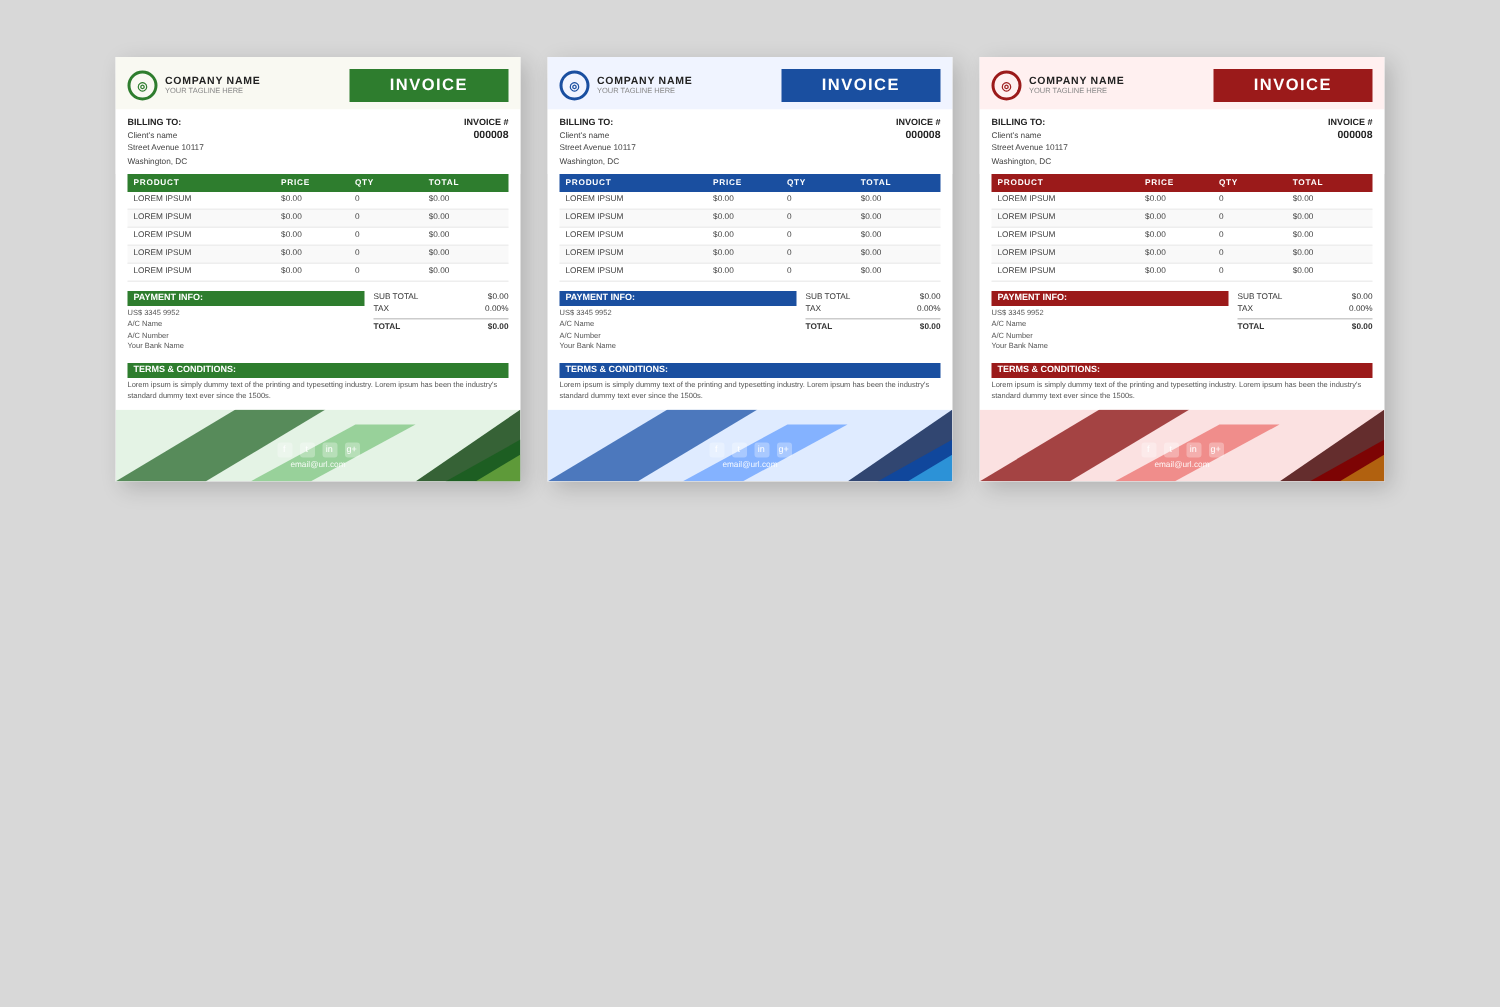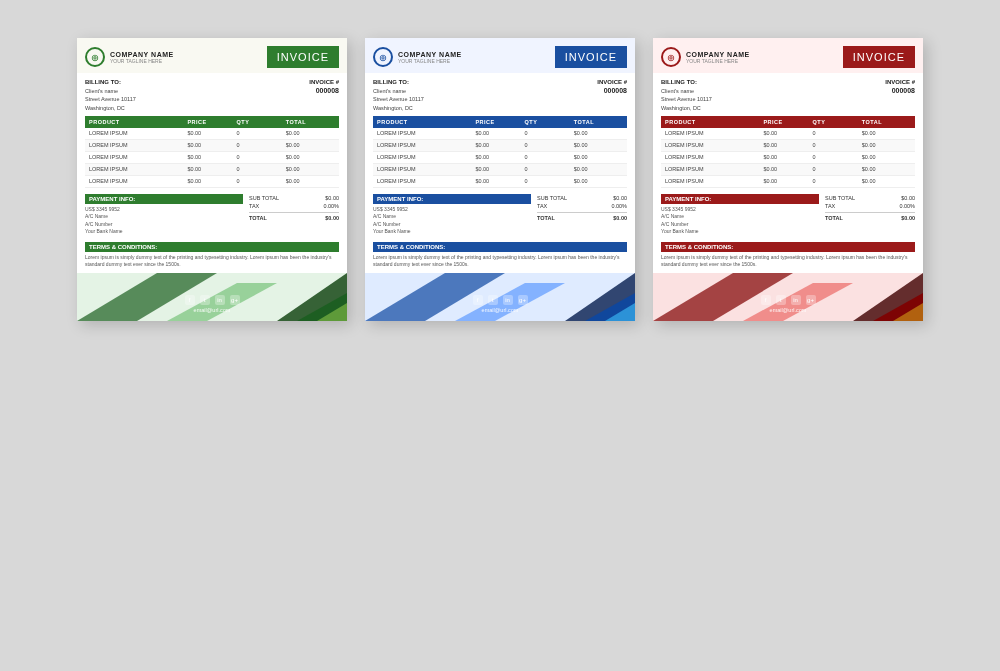--- a/index.html
+++ b/index.html
@@ -86,24 +86,24 @@
       font-weight: bold;
       color: #222;
       letter-spacing: 0.5px;
     }
     .company-text .tagline {
       font-size: 5px;
       color: #888;
     }
 
     .invoice-badge {
-      padding: 5px 10px;
+      padding: 5px 27px;
       color: #fff;
       font-size: 11px;
-      font-weight: 400;
+      font-weight: 700;
       letter-spacing: 1px;
     }
     .invoice-badge.green { background: #2e7d2e; }
     .invoice-badge.blue { background: #1a4fa0; }
     .invoice-badge.red { background: #9b1a1a; }
 
     
     .billing-section {
       display: flex;
       justify-content: space-between;

